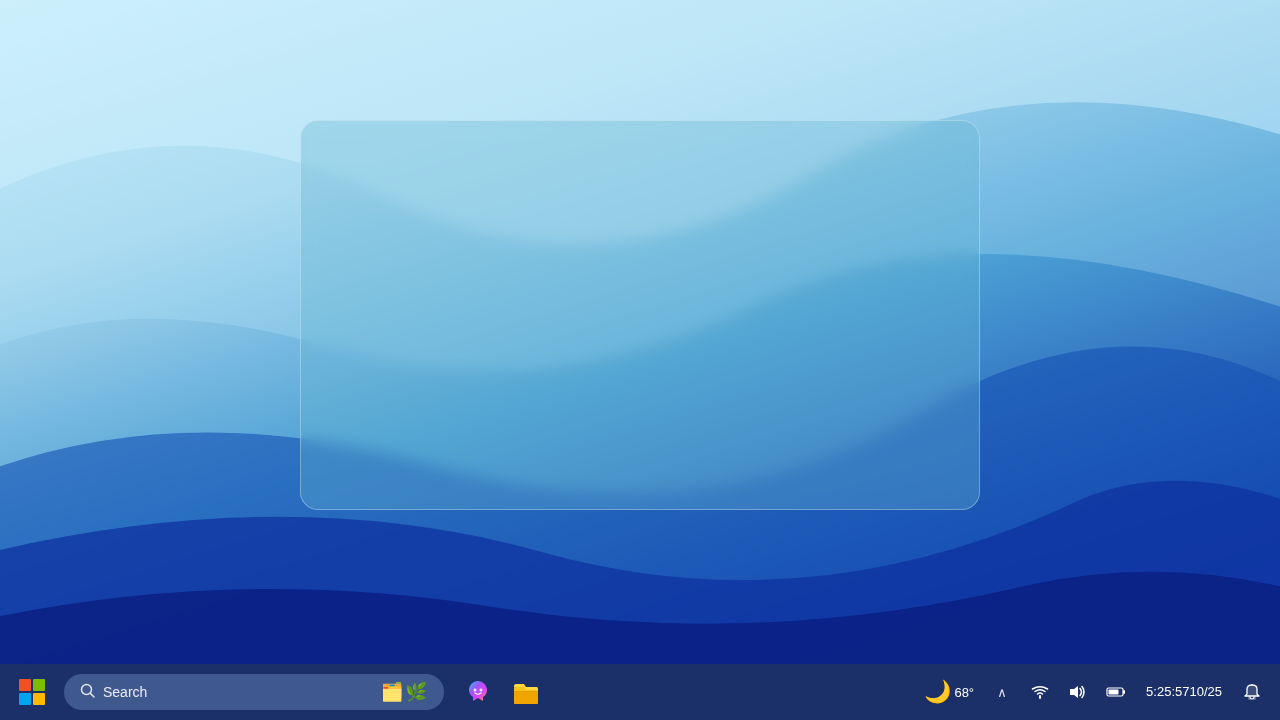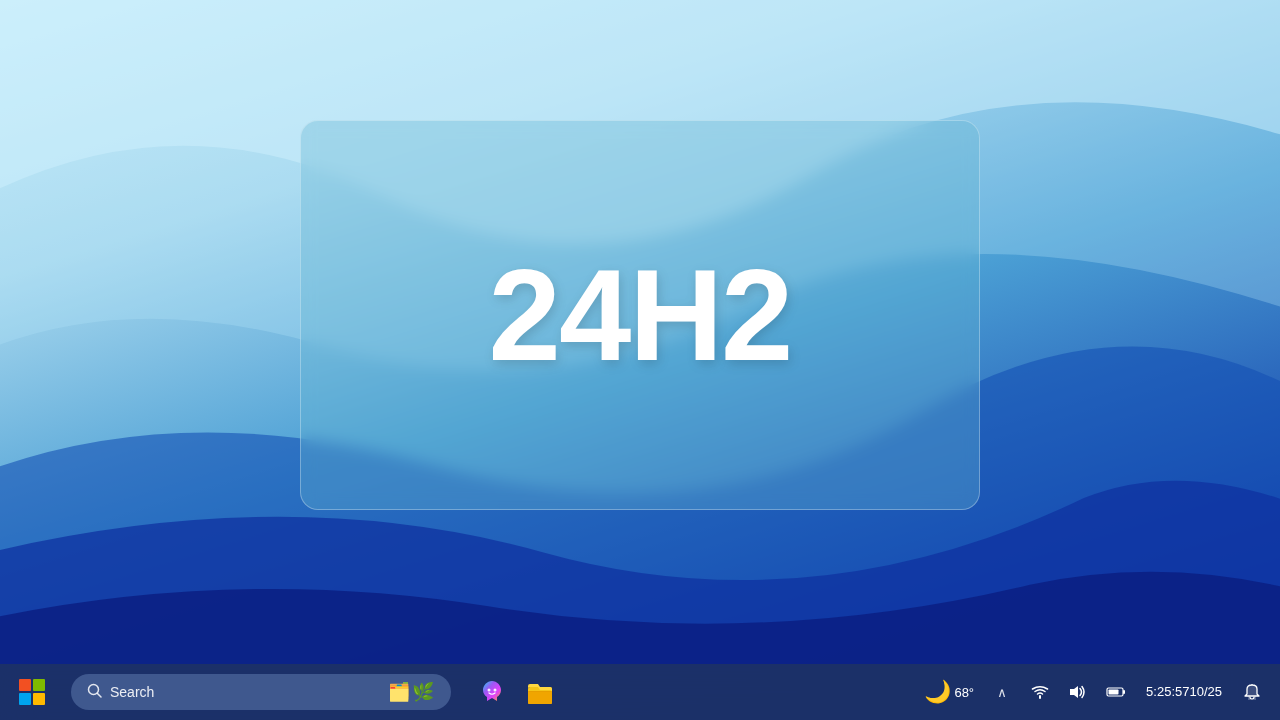--- a/index.html
+++ b/index.html
@@ -61,21 +61,21 @@
       position: absolute;
       bottom: 0;
       left: 0;
       width: 1280px;
       height: 56px;
       background: rgba(30, 50, 100, 0.88);
       backdrop-filter: blur(20px);
       display: flex;
       align-items: center;
       padding: 0 12px;
-      gap: 11px;
+      gap: 4px;
     }
 
     
     #start-button {
       width: 40px;
       height: 40px;
       display: flex;
       align-items: center;
       justify-content: center;
       border-radius: 6px;
@@ -285,21 +285,20 @@
     <path d="M0,340 Q150,260 350,320 Q550,380 750,280 Q950,180 1280,300 L1280,0 L0,0 Z" fill="rgba(180,230,250,0.3)"></path>
 
     <path d="M0,450 Q200,360 450,430 Q700,500 900,380 Q1100,260 1280,380 L1280,665 L0,665 Z" fill="rgba(20,80,180,0.6)"></path>
 
     <path d="M0,520 Q300,440 550,510 Q800,580 1050,460 Q1150,420 1280,480 L1280,665 L0,665 Z" fill="rgba(15,50,160,0.75)"></path>
 
     <path d="M0,580 Q250,520 500,560 Q750,600 1000,540 Q1140,510 1280,555 L1280,665 L0,665 Z" fill="rgba(10,30,130,0.85)"></path>
   </svg>
 
   <div id="update-card">
-    <div id="update-title">24H2</div>
   </div>
 
   <div id="taskbar">
 
     <div id="start-button" title="Start">
       <div class="win-logo">
         <div class="win-logo-q1"></div>
         <div class="win-logo-q2"></div>
         <div class="win-logo-q3"></div>
         <div class="win-logo-q4"></div>

